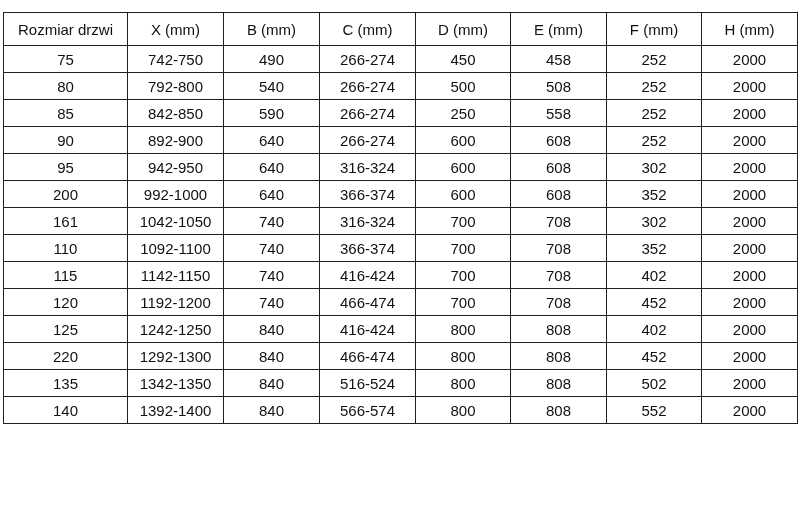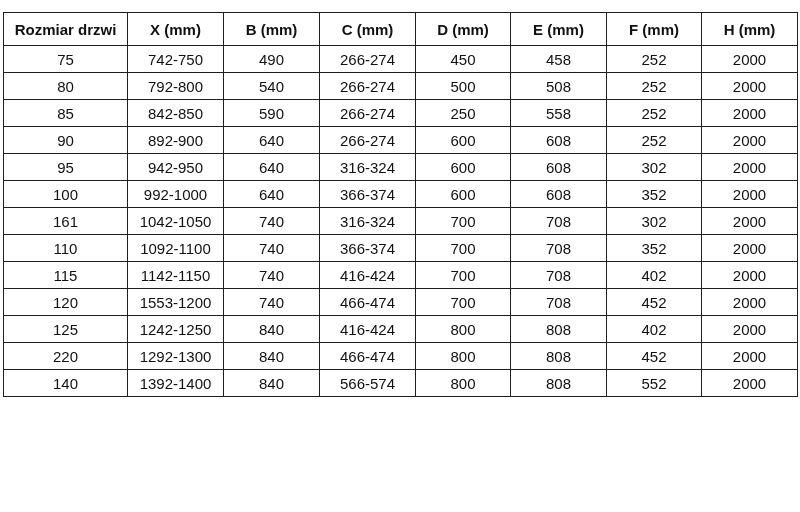--- a/index.html
+++ b/index.html
@@ -24,21 +24,21 @@
     text-align: center;
     vertical-align: middle;
     color: #111111;
     padding: 0 2px;
     overflow: hidden;
     white-space: nowrap;
   }
   table.size-table th {
     height: 33px;
     font-size: 15px;
-    font-weight: bold;
+    font-weight: normal;
   }
   table.size-table td {
     height: 27px;
     font-size: 15px;
     font-weight: normal;
   }
 </style>
 </head>
 <body>
 
@@ -110,21 +110,21 @@
         <td>95</td>
         <td>942-950</td>
         <td>640</td>
         <td>316-324</td>
         <td>600</td>
         <td>608</td>
         <td>302</td>
         <td>2000</td>
       </tr>
       <tr>
-        <td>100</td>
+        <td>200</td>
         <td>992-1000</td>
         <td>640</td>
         <td>366-374</td>
         <td>600</td>
         <td>608</td>
         <td>352</td>
         <td>2000</td>
       </tr>
       <tr>
         <td>161</td>
@@ -151,21 +151,21 @@
         <td>1142-1150</td>
         <td>740</td>
         <td>416-424</td>
         <td>700</td>
         <td>708</td>
         <td>402</td>
         <td>2000</td>
       </tr>
       <tr>
         <td>120</td>
-        <td>1553-1200</td>
+        <td>1192-1200</td>
         <td>740</td>
         <td>466-474</td>
         <td>700</td>
         <td>708</td>
         <td>452</td>
         <td>2000</td>
       </tr>
       <tr>
         <td>125</td>
         <td>1242-1250</td>
@@ -177,20 +177,30 @@
         <td>2000</td>
       </tr>
       <tr>
         <td>220</td>
         <td>1292-1300</td>
         <td>840</td>
         <td>466-474</td>
         <td>800</td>
         <td>808</td>
         <td>452</td>
+        <td>2000</td>
+      </tr>
+      <tr>
+        <td>135</td>
+        <td>1342-1350</td>
+        <td>840</td>
+        <td>516-524</td>
+        <td>800</td>
+        <td>808</td>
+        <td>502</td>
         <td>2000</td>
       </tr>
       <tr>
         <td>140</td>
         <td>1392-1400</td>
         <td>840</td>
         <td>566-574</td>
         <td>800</td>
         <td>808</td>
         <td>552</td>

